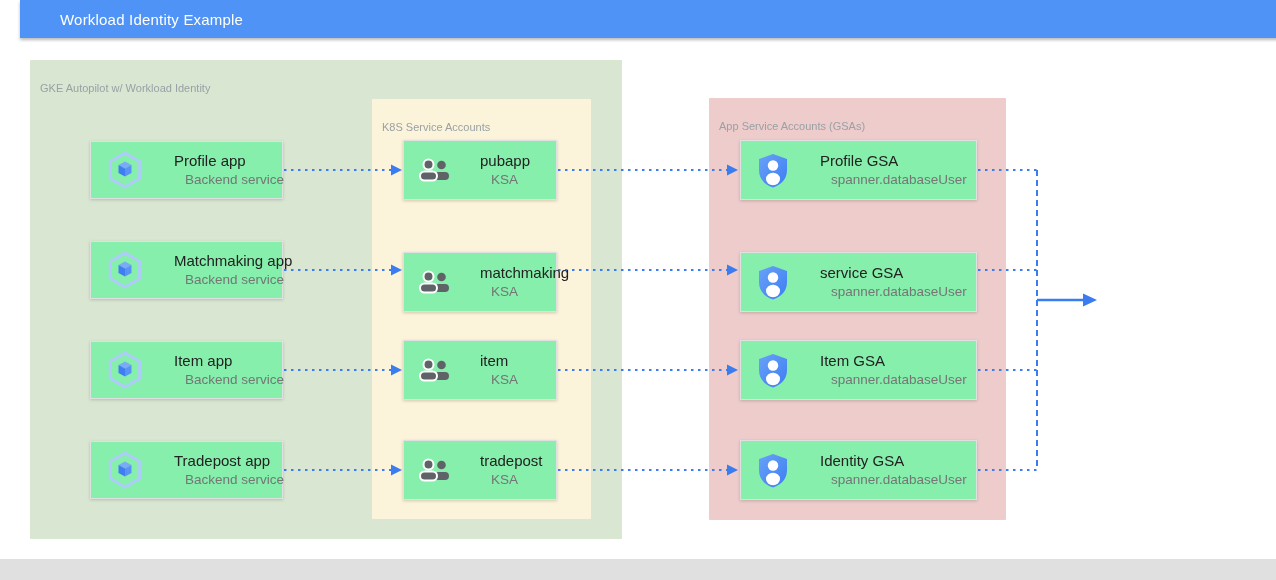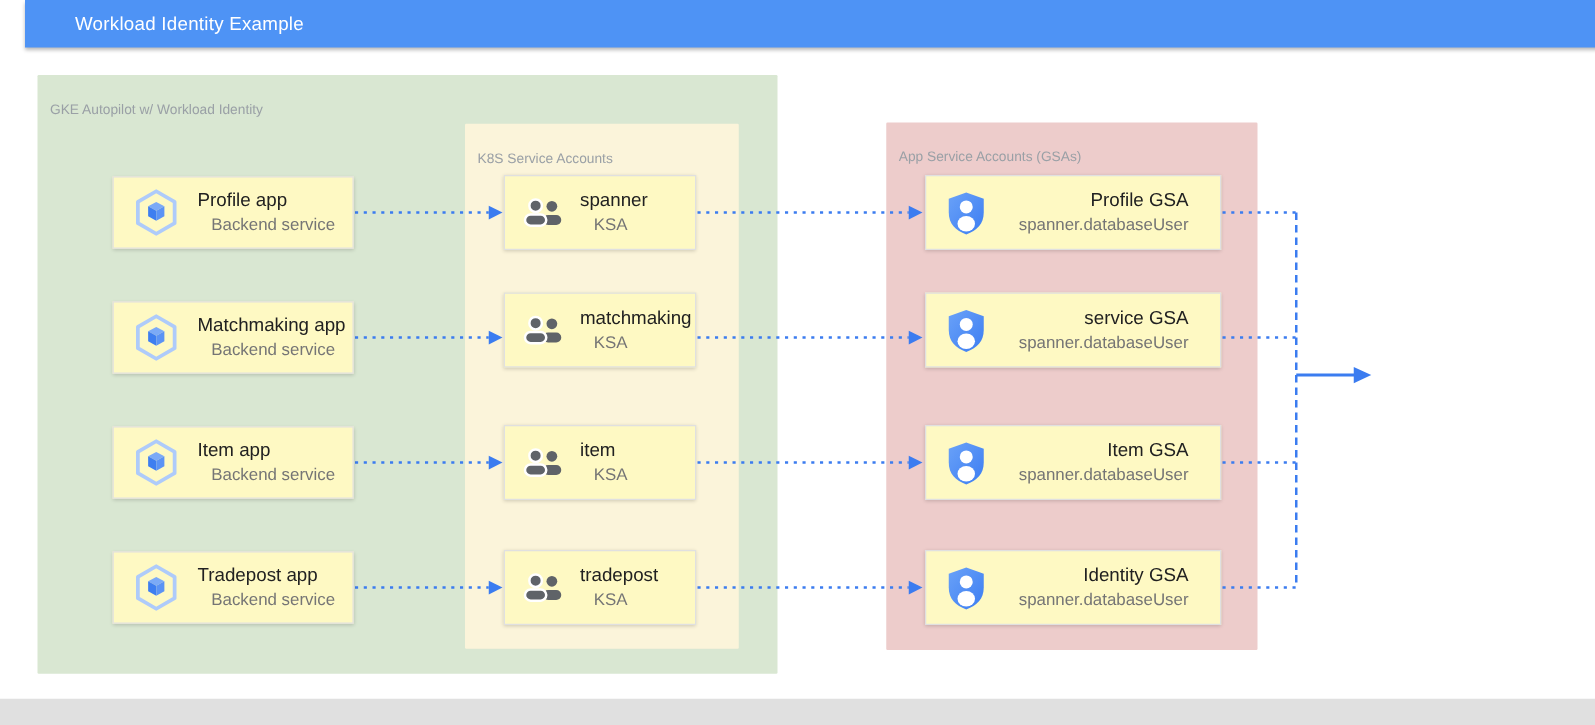--- a/index.html
+++ b/index.html
@@ -10,34 +10,34 @@
           background:var(--header-bg,#4e93f5);box-shadow:0 2px 3px rgba(0,0,0,.28);
           display:flex;align-items:center;}
   .header .title{color:#fff;font-size:15px;margin-left:40px;letter-spacing:.2px;}
   .footer{position:absolute;left:0;top:559px;width:1276px;height:21px;
           background:var(--footer-bg,#e0e0e0);}
   .container{position:absolute;border-radius:1px;}
   .gke{left:30px;top:60px;width:592px;height:479px;background:var(--gke-bg,#d9e7d2);}
   .ksa-c{left:372px;top:99px;width:219px;height:420px;background:var(--ksa-bg,#fbf4da);text-align:center;}
   .gsa-c{left:709px;top:98px;width:297px;height:422px;background:var(--gsa-bg,#edcccb);}
   .container .label{position:absolute;left:10px;top:12px;font-size:11px;color:#9aa0a6;margin-top:10px;}
-  .node{position:absolute;background:#fef9c3;border:1px solid #e0e0e0;
+  .node{position:absolute;background:#86efac;border:1px solid #e0e0e0;
         box-shadow:0 1px 3px rgba(0,0,0,.18);
-        display:flex;align-items:center;padding-left:14px;box-sizing:border-box;}
+        display:flex;align-items:center;padding-left:14px;box-sizing:border-box;gap:16px;}
   .node .ic{flex:0 0 auto;display:flex;align-items:center;justify-content:center;margin-right:13px;}
   .node .t{font-size:15px;color:#212121;line-height:20px;white-space:nowrap;}
   .node .s{font-size:13.5px;color:#757575;line-height:18px;white-space:nowrap;margin-left:11px;}
   .app-node{left:90px;width:193px;height:58px;}
   .ksa-node{left:403px;width:154px;height:60px;}
-  .gsa-node{left:740px;width:237px;height:60px;text-align:right;}
+  .gsa-node{left:740px;width:237px;height:60px;}
   .spanner-node{left:1096px;top:269px;width:150px;height:60px;}
   .spanner-node .t2{font-size:14.5px;color:#6b6b6b;line-height:19px;}
   .r1{top:141px}.r2{top:241px}.r3{top:341px}.r4{top:441px}
   .ksa-node.r1,.gsa-node.r1{top:140px}
-  .ksa-node.r2,.gsa-node.r2{top:234px}
+  .ksa-node.r2,.gsa-node.r2{top:252px}
   .ksa-node.r3,.gsa-node.r3{top:340px}
   .ksa-node.r4,.gsa-node.r4{top:440px}
   svg.arrows{position:absolute;left:0;top:0;width:1276px;height:580px;pointer-events:none;}
   .dot{stroke:var(--arrow,#3b7cf0);stroke-width:2;fill:none;stroke-dasharray:2.5 4.5;}
   .dash{stroke:var(--arrow,#3b7cf0);stroke-width:2;fill:none;stroke-dasharray:6 4;}
   .solid{stroke:var(--arrow,#3b7cf0);stroke-width:2.5;fill:none;}
   .head{fill:var(--arrow,#3b7cf0);}
 </style>
 </head>
 <body>
@@ -136,21 +136,21 @@
          <div class="s">Backend service</div>
       </div>
   </div>
   <div class="node ksa-node r1">
     <span class="ic">
         <svg width="33" height="27" viewBox="0 0 33 27">
           <use href="#people-ic"></use>
         </svg>
       </span>
     <div>
-        <div class="t">spanner</div>
+        <div class="t">pubapp</div>
          <div class="s">KSA</div>
       </div>
   </div>
   <div class="node gsa-node r1">
     <span class="ic">
         <svg width="36" height="37" viewBox="0 0 36 37">
           <use href="#shield-ic"></use>
         </svg>
       </span>
     <div>

